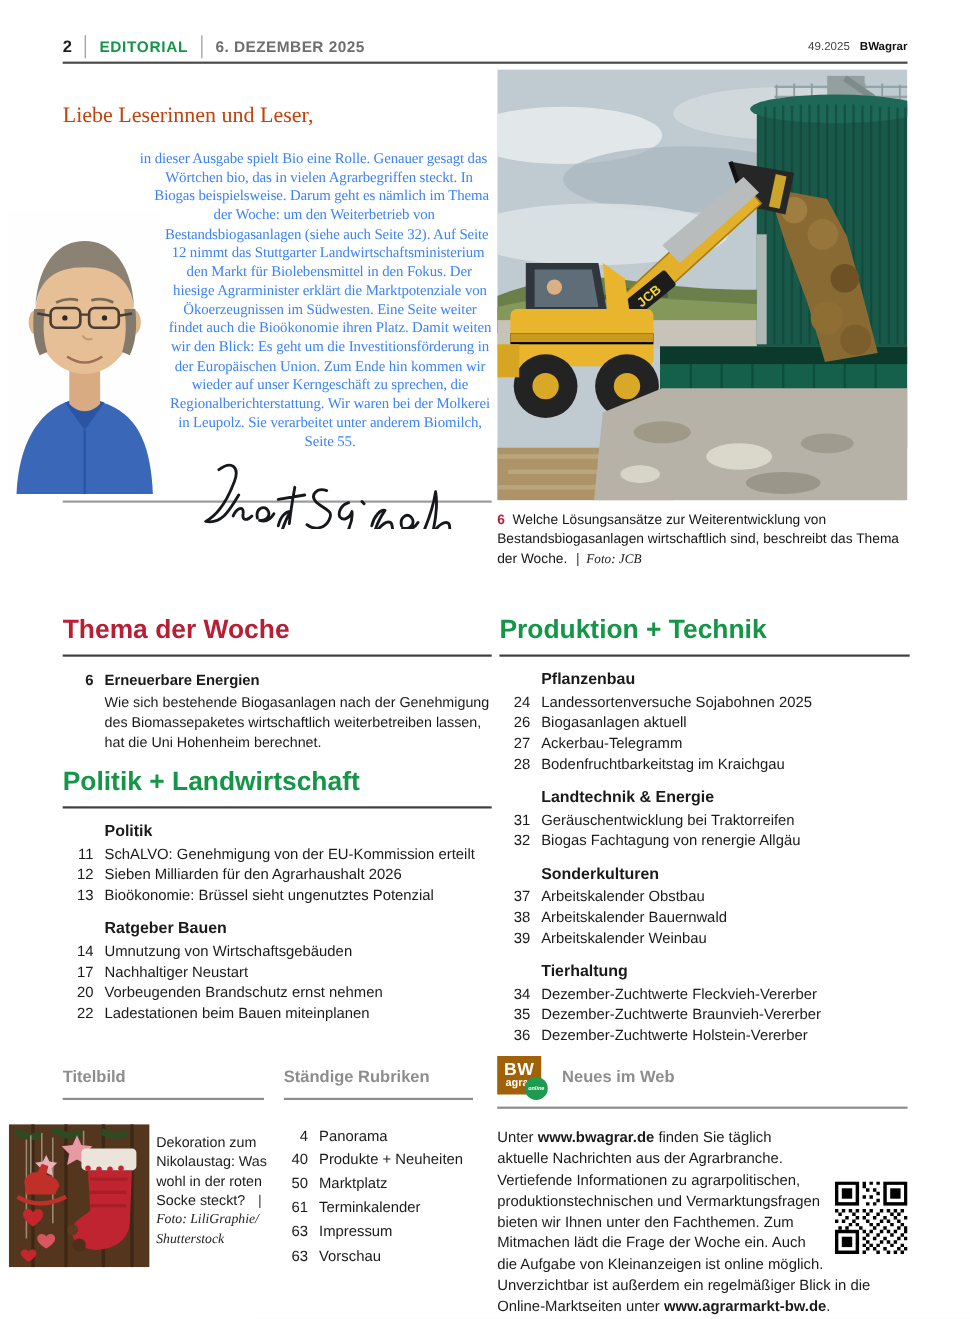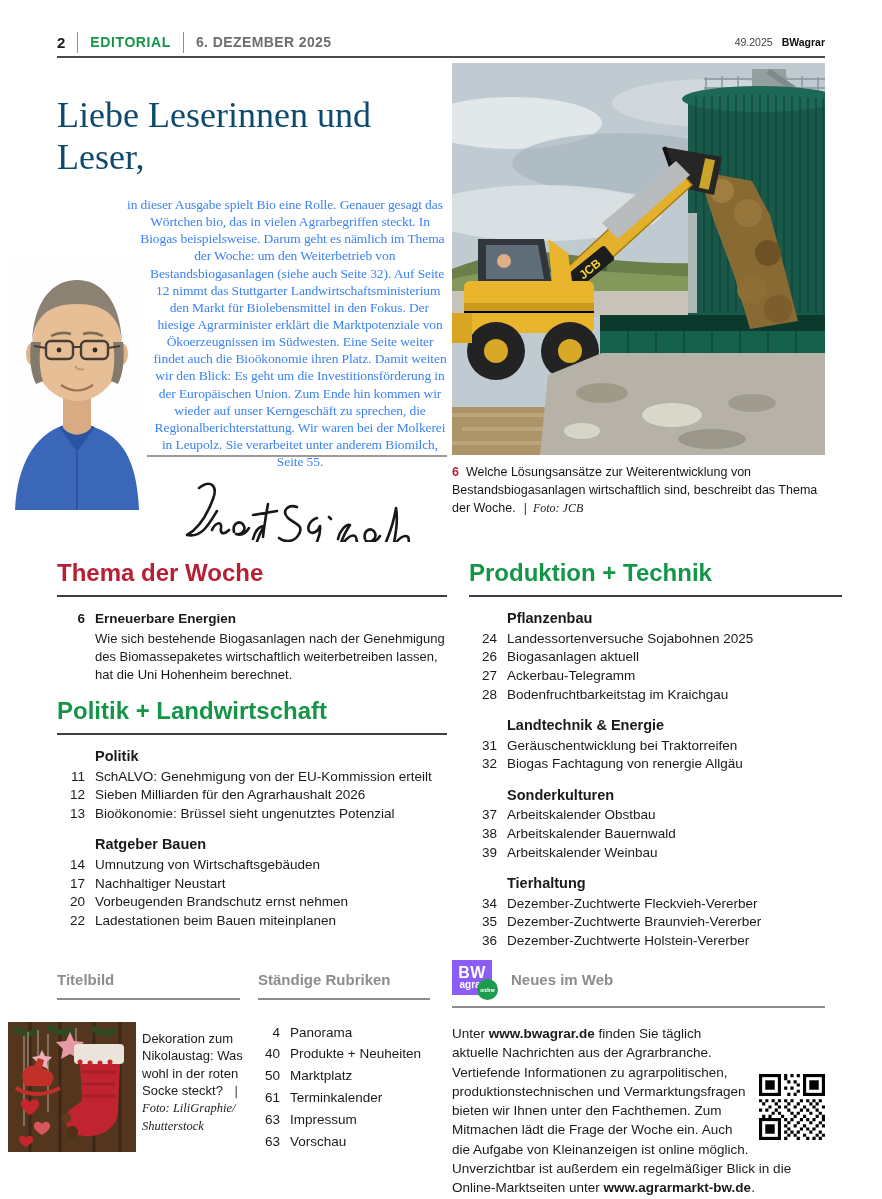--- a/index.html
+++ b/index.html
@@ -18,39 +18,39 @@
   .hsep{width:1px;height:21px;background:#8f8f8f;margin:0 12px;}
   .hsec{color:var(--green);font-weight:bold;font-size:14px;letter-spacing:.6px;}
   .hdate{color:#6e6e6e;font-weight:bold;font-size:14px;letter-spacing:.4px;}
   .hright{margin-left:auto;display:flex;align-items:flex-end;gap:9px;}
   .hissue{font-size:10.5px;color:#3f3f3f;}
   .hmag{font-size:10.5px;font-weight:bold;color:#101010;}
   .header-rule{position:absolute;left:57px;right:57px;top:56px;height:2px;background:#4a4a4a;}
 
   
   .editorial{position:absolute;left:57px;top:94px;width:390px;height:363px;border-bottom:2px solid #9a9a9a;}
-  .ed-title{font-family:"Liberation Serif",serif;font-weight:normal;font-size:36px;color:#0c4a6e;margin:0 0 18px;}
+  .ed-title{font-family:"Liberation Serif",serif;font-weight:normal;font-size:20px;color:#c2410c;margin:0 0 18px;}
   .ed-body{font-family:"Liberation Serif",serif;font-size:13.5px;line-height:1.27;letter-spacing:-0.1px;text-align:center;color:#3b82f6;}
   .portrait-float{float:left;width:140px;height:256px;margin:58px 6px 0 -50px;
     shape-outside:polygon(2% 2%,40% 0%,70% 9%,87% 28%,100% 60%,100% 100%,0% 100%);shape-margin:7px;}
   .portrait-float svg{display:block;width:100%;height:100%;}
   .signoff{font-family:"Liberation Sans",sans-serif;font-weight:bold;font-size:14.5px;margin-top:12px;text-align:center;}
   .sigwrap{text-align:center;margin-top:4px;}
   .sig{width:250px;height:68px;}
 
   
   .lead-photo{position:absolute;left:452px;top:63px;width:373px;height:392px;overflow:hidden;}
   .lead-photo svg{display:block;width:100%;height:100%;}
   .lead-caption{position:absolute;left:452px;top:463px;width:382px;font-size:12.5px;line-height:1.45;color:#161616;}
   .cap-num{color:var(--red);font-weight:bold;margin-right:7px;}
   .cap-pipe{margin:0 6px 0 8px;color:#3c3c3c;}
   .credit{font-family:"Liberation Serif",serif;font-style:italic;font-size:12px;color:#222;}
 
   
-  .toc{position:absolute;left:57px;top:560px;width:770px;display:grid;grid-template-columns:390px 373px;column-gap:22px;}
+  .toc{position:absolute;left:57px;top:560px;width:770px;display:grid;grid-template-columns:390px 373px;column-gap:7px;}
   .toc-heading{font-size:24px;font-weight:bold;line-height:1.1;}
   .toc-heading.red{color:var(--red);}
   .toc-heading.green{color:var(--green);}
   .toc-rule{height:2px;background:#3f3f3f;margin-top:9px;}
   .toc-section + .toc-section{margin-top:14px;}
   .toc-group{margin-top:13px;}
   .toc-subhead{font-size:14.5px;font-weight:bold;line-height:1.2;margin:0 0 2px 38px;}
   .toc-item{display:flex;font-size:13.5px;line-height:1.38;}
   .toc-num{flex:0 0 28px;width:28px;text-align:right;}
   .toc-title{margin-left:10px;}
@@ -75,21 +75,21 @@
   .rub-num{flex:0 0 22px;width:22px;text-align:right;}
   .rub-title{margin-left:10px;}
 
   .web-text{margin-top:16px;font-size:13.5px;line-height:1.43;}
   .web-text b{font-weight:bold;}
   .qr{float:right;width:66px;height:66px;margin:50px 0 0 10px;}
   .qr svg{display:block;width:100%;height:100%;}
 
   
   .bw-logo{position:relative;width:46px;height:40px;flex:0 0 46px;}
-  .bw-red{position:absolute;left:0;top:0;width:40px;height:35px;background:#8b5cf6;color:#fff;
+  .bw-red{position:absolute;left:0;top:0;width:40px;height:35px;background:#a16207;color:#fff;
      display:flex;flex-direction:column;align-items:center;justify-content:center;font-weight:bold;}
   .bw1{font-size:16px;line-height:.95;letter-spacing:.5px;}
   .bw2{font-size:10px;line-height:1;}
   .bw-badge{position:absolute;right:0;bottom:0;width:21px;height:21px;border-radius:50%;background:#1d9b4f;
      color:#fff;font-size:5px;font-weight:bold;font-style:italic;display:flex;align-items:center;justify-content:center;}
 </style>
 </head>
 <body>
 
 <div class="page">

